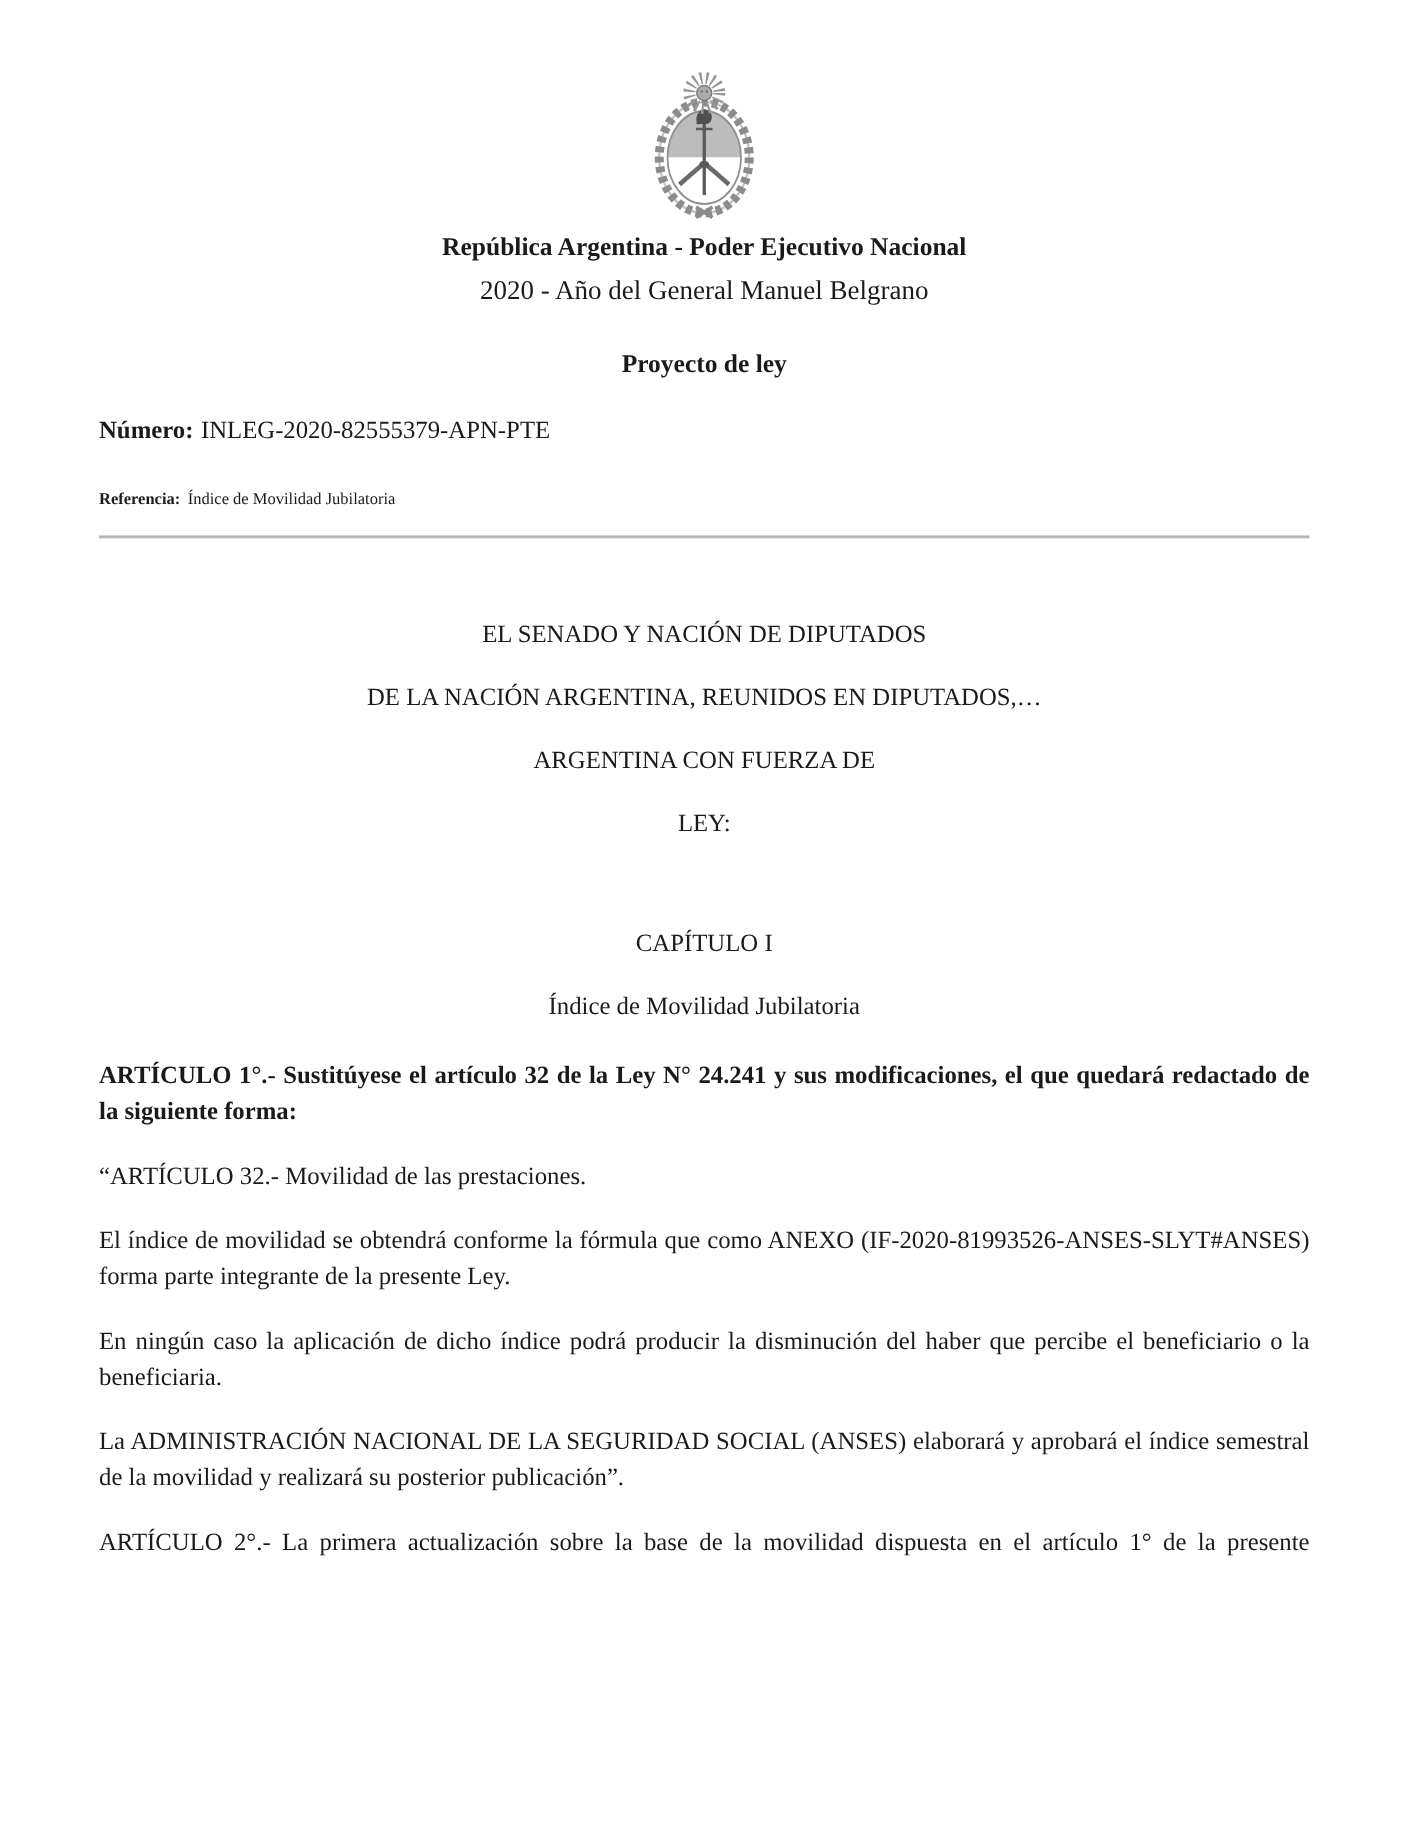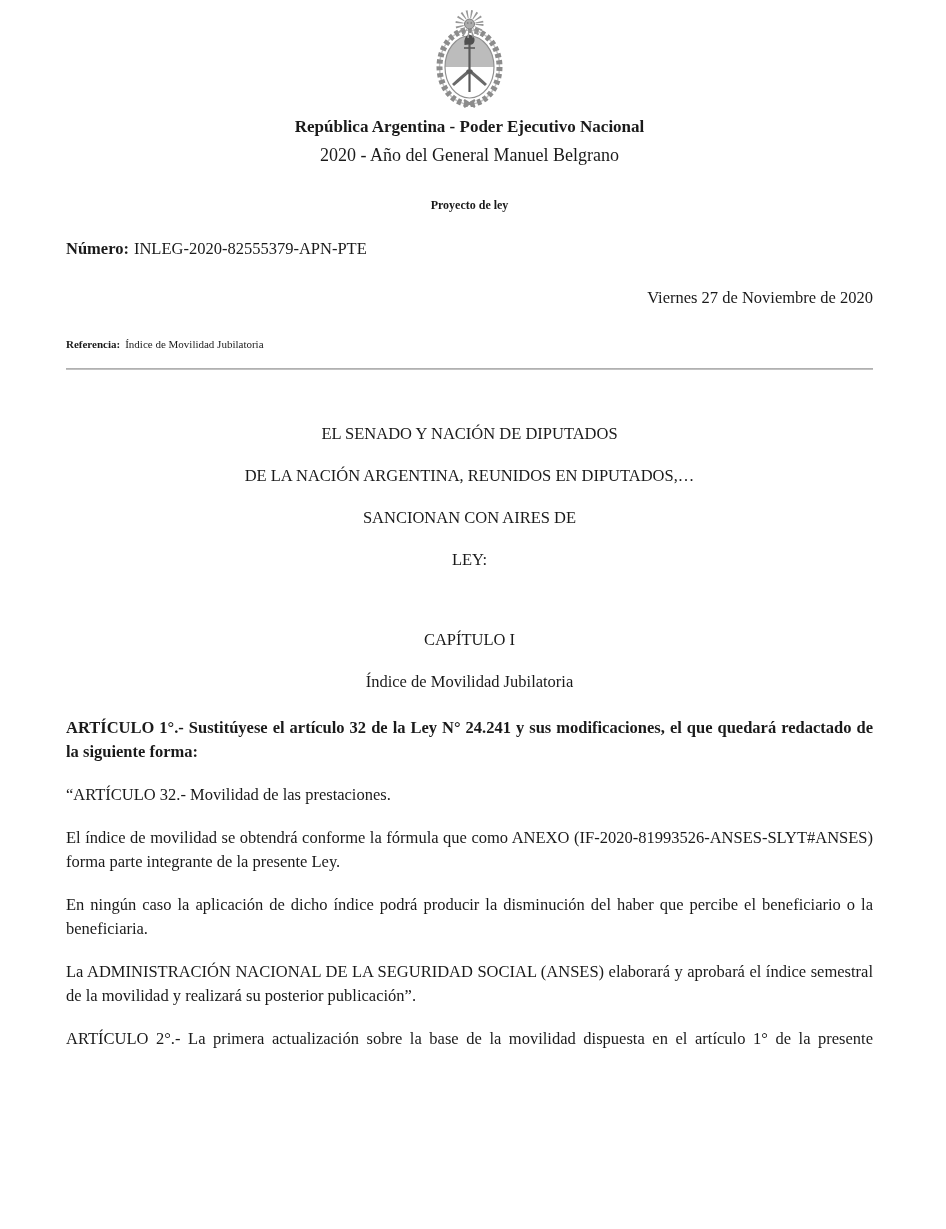--- a/index.html
+++ b/index.html
@@ -12,20 +12,21 @@
     width: 946px;
     min-height: 1229px;
     font-family: "Liberation Serif", "DejaVu Serif", serif;
     color: #1a1a1a;
     -webkit-font-smoothing: antialiased;
   }
   .page {
     padding: 8px 41px 60px 66px; 
     box-sizing: border-box;
     width: 914px;
+    margin-top: 38px;
   }
   .crest-wrap {
     text-align: center;
     line-height: 0;
   }
   p { margin: 0; }
   .org-title {
     margin-top: 8px;
     text-align: center;
     font-weight: bold;
@@ -35,21 +36,21 @@
   .year-motto {
     margin-top: 6px;
     text-align: center;
     font-size: 18px;
     line-height: 22px;
   }
   .doc-type {
     margin-top: 28px;
     text-align: center;
     font-weight: bold;
-    font-size: 12px;
+    font-size: 17px;
     line-height: 22px;
   }
   .numero-line {
     margin-top: 22px;
     font-size: 16.5px;
     line-height: 22px;
   }
   .meta-label {
     font-weight: bold;
     margin-right: 5px;
@@ -132,31 +133,30 @@
     </svg>
   </div>
 
   <p class="org-title">República Argentina - Poder Ejecutivo Nacional</p>
   <p class="year-motto">2020 - Año del General Manuel Belgrano</p>
   <p class="doc-type">Proyecto de ley</p>
 
   <p class="numero-line"><span class="meta-label">Número:</span><span>INLEG-2020-82555379-APN-PTE</span></p>
 
   <div class="place-block">
-    <p>Viernes 27 de Noviembre de 2020</p>
   </div>
 
   <p class="referencia-line"><span class="meta-label">Referencia:</span><span>Índice de Movilidad Jubilatoria</span></p>
 
   <hr class="rule">
 
   <div class="preamble">
     <p>EL SENADO Y NACIÓN DE DIPUTADOS</p>
     <p>DE LA NACIÓN ARGENTINA, REUNIDOS EN DIPUTADOS,…</p>
-    <p>SANCIONAN CON AIRES DE</p>
+    <p>ARGENTINA CON FUERZA DE</p>
     <p>LEY:</p>
   </div>
 
   <p class="chapter-title">CAPÍTULO I</p>
   <p class="chapter-subtitle">Índice de Movilidad Jubilatoria</p>
 
   <div class="body-text">
     <p>ARTÍCULO 1°.- Sustitúyese el artículo 32 de la Ley N° 24.241 y sus modificaciones, el que quedará redactado de la siguiente forma:</p>
     <p>“ARTÍCULO 32.- Movilidad de las prestaciones.</p>
     <p>El índice de movilidad se obtendrá conforme la fórmula que como ANEXO (IF-2020-81993526-ANSES-SLYT#ANSES) forma parte integrante de la presente Ley.</p>

